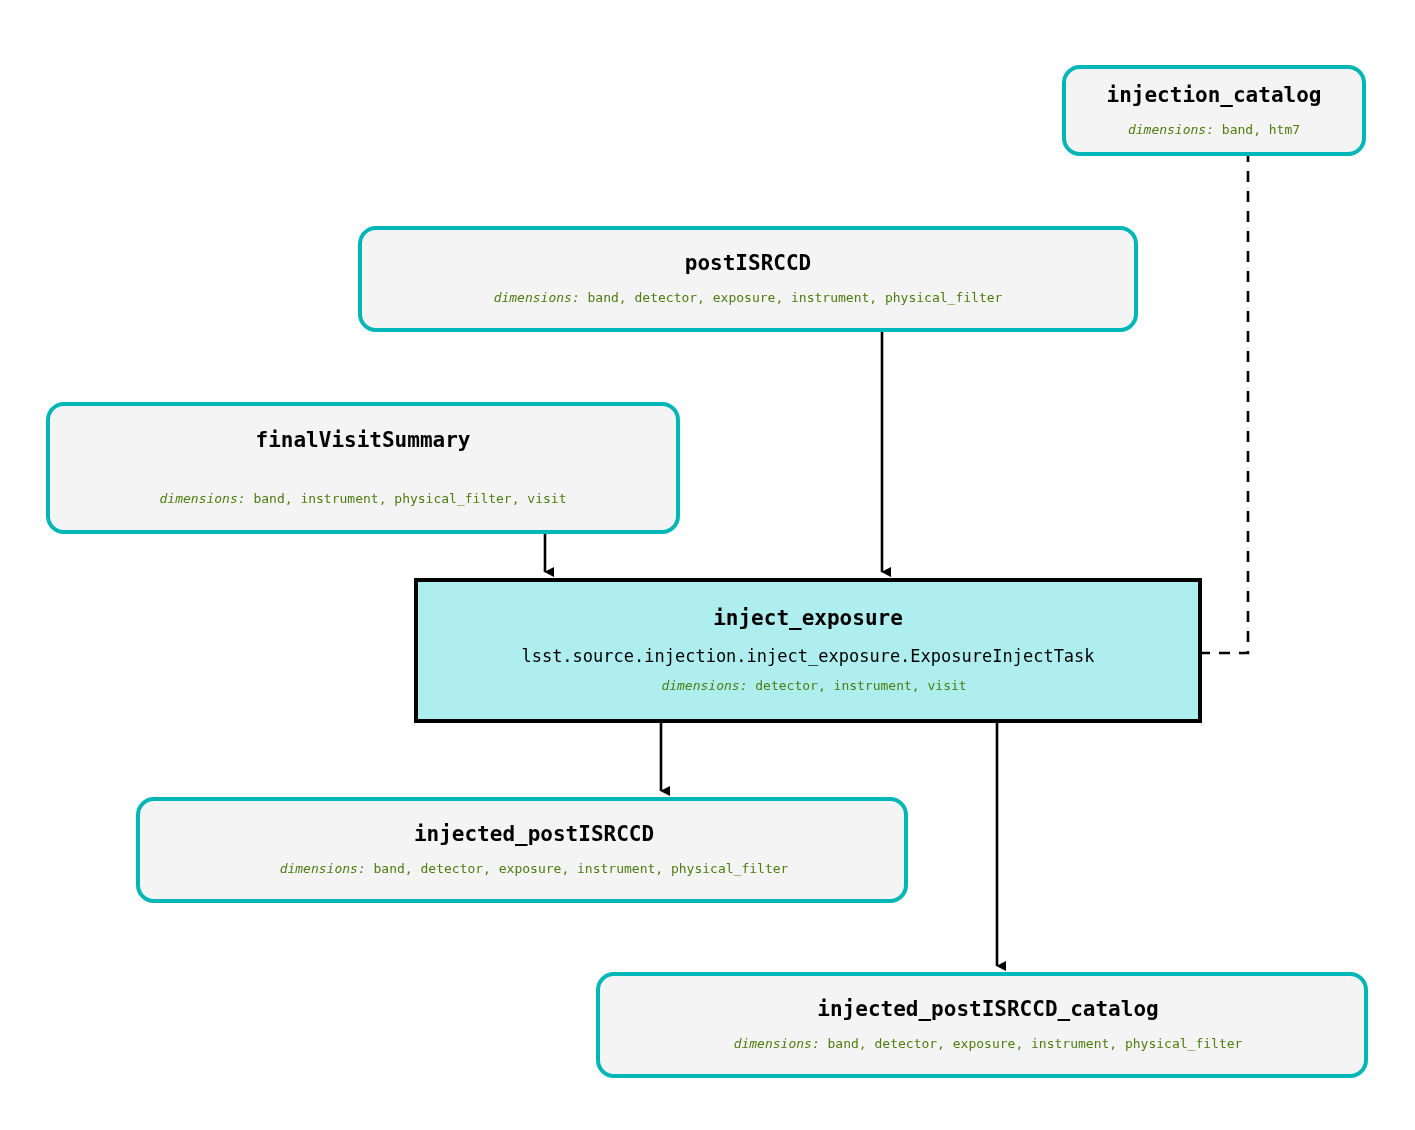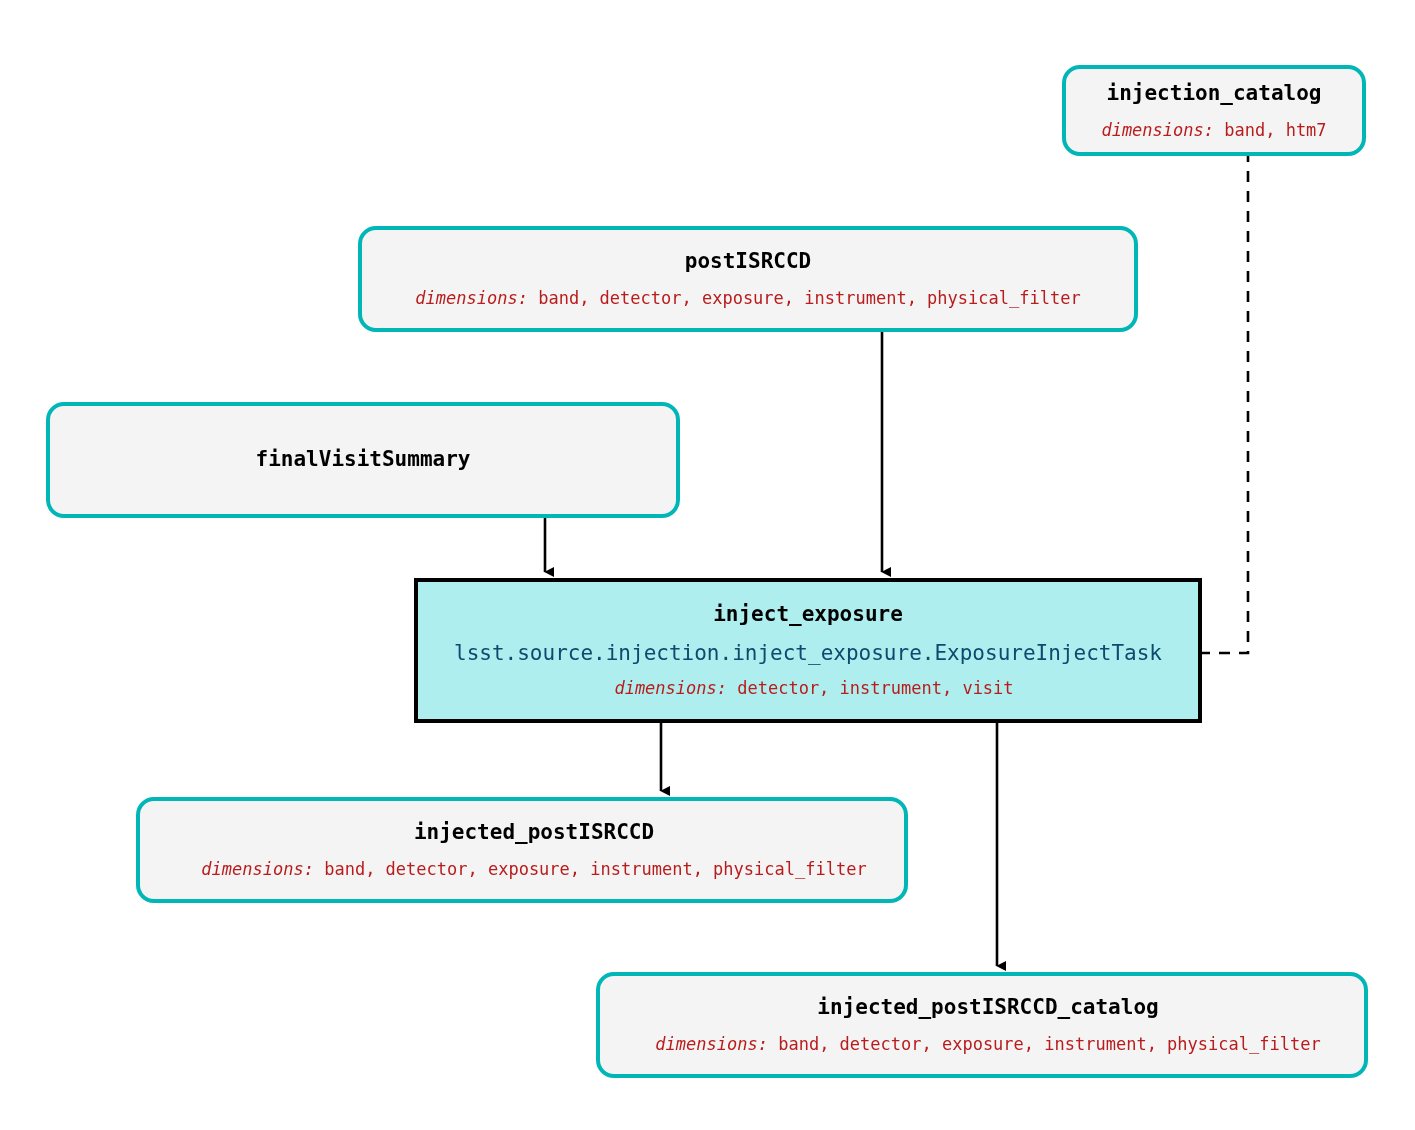--- a/index.html
+++ b/index.html
@@ -48,30 +48,30 @@
     font-weight: bold;
     font-size: 21px;
     color: #000000;
     letter-spacing: 0px;
     white-space: nowrap;
     line-height: 1.1;
   }
   .node-class {
     font-family: "DejaVu Sans Mono", "Liberation Mono", monospace;
     font-weight: normal;
-    font-size: 21px;
-    color: #0c4a6e;
+    font-size: 17px;
+    color: #000000;
     white-space: nowrap;
     line-height: 1.1;
     margin-top: 16px;
   }
   .node-dims {
     font-family: "DejaVu Sans Mono", "Liberation Mono", monospace;
-    font-size: 17px;
-    color: #b91c1c;
+    font-size: 13px;
+    color: #4d7c0f;
     white-space: nowrap;
     line-height: 1.1;
     margin-top: 16px;
   }
   .node-dims .dims-label {
     font-style: italic;
   }
   .node-dims .dims-value {
     font-style: normal;
   }
@@ -120,22 +120,25 @@
     </div>
   </div>
 
   <div class="node dataset" id="node-postISRCCD" style="left:358px; top:226px; width:780px; height:106px;">
     <div class="node-title">postISRCCD</div>
     <div class="node-dims">
       <span class="dims-label">dimensions:</span><span class="dims-value"> band, detector, exposure, instrument, physical_filter</span>
     </div>
   </div>
 
-  <div class="node dataset" id="node-finalVisitSummary" style="left:46px; top:402px; width:634px; height:116px;gap:24px;">
+  <div class="node dataset" id="node-finalVisitSummary" style="left:46px; top:402px; width:634px; height:132px;gap:24px;">
     <div class="node-title">finalVisitSummary</div>
+    <div class="node-dims">
+      <span class="dims-label">dimensions:</span><span class="dims-value"> band, instrument, physical_filter, visit</span>
+    </div>
   </div>
 
   <div class="node task" id="node-inject_exposure" style="left:414px; top:578px; width:788px; height:145px;">
     <div class="node-title">inject_exposure</div>
     <div class="node-class">lsst.source.injection.inject_exposure.ExposureInjectTask</div>
     <div class="node-dims">
       <span class="dims-label">dimensions:</span><span class="dims-value"> detector, instrument, visit</span>
     </div>
   </div>
 

